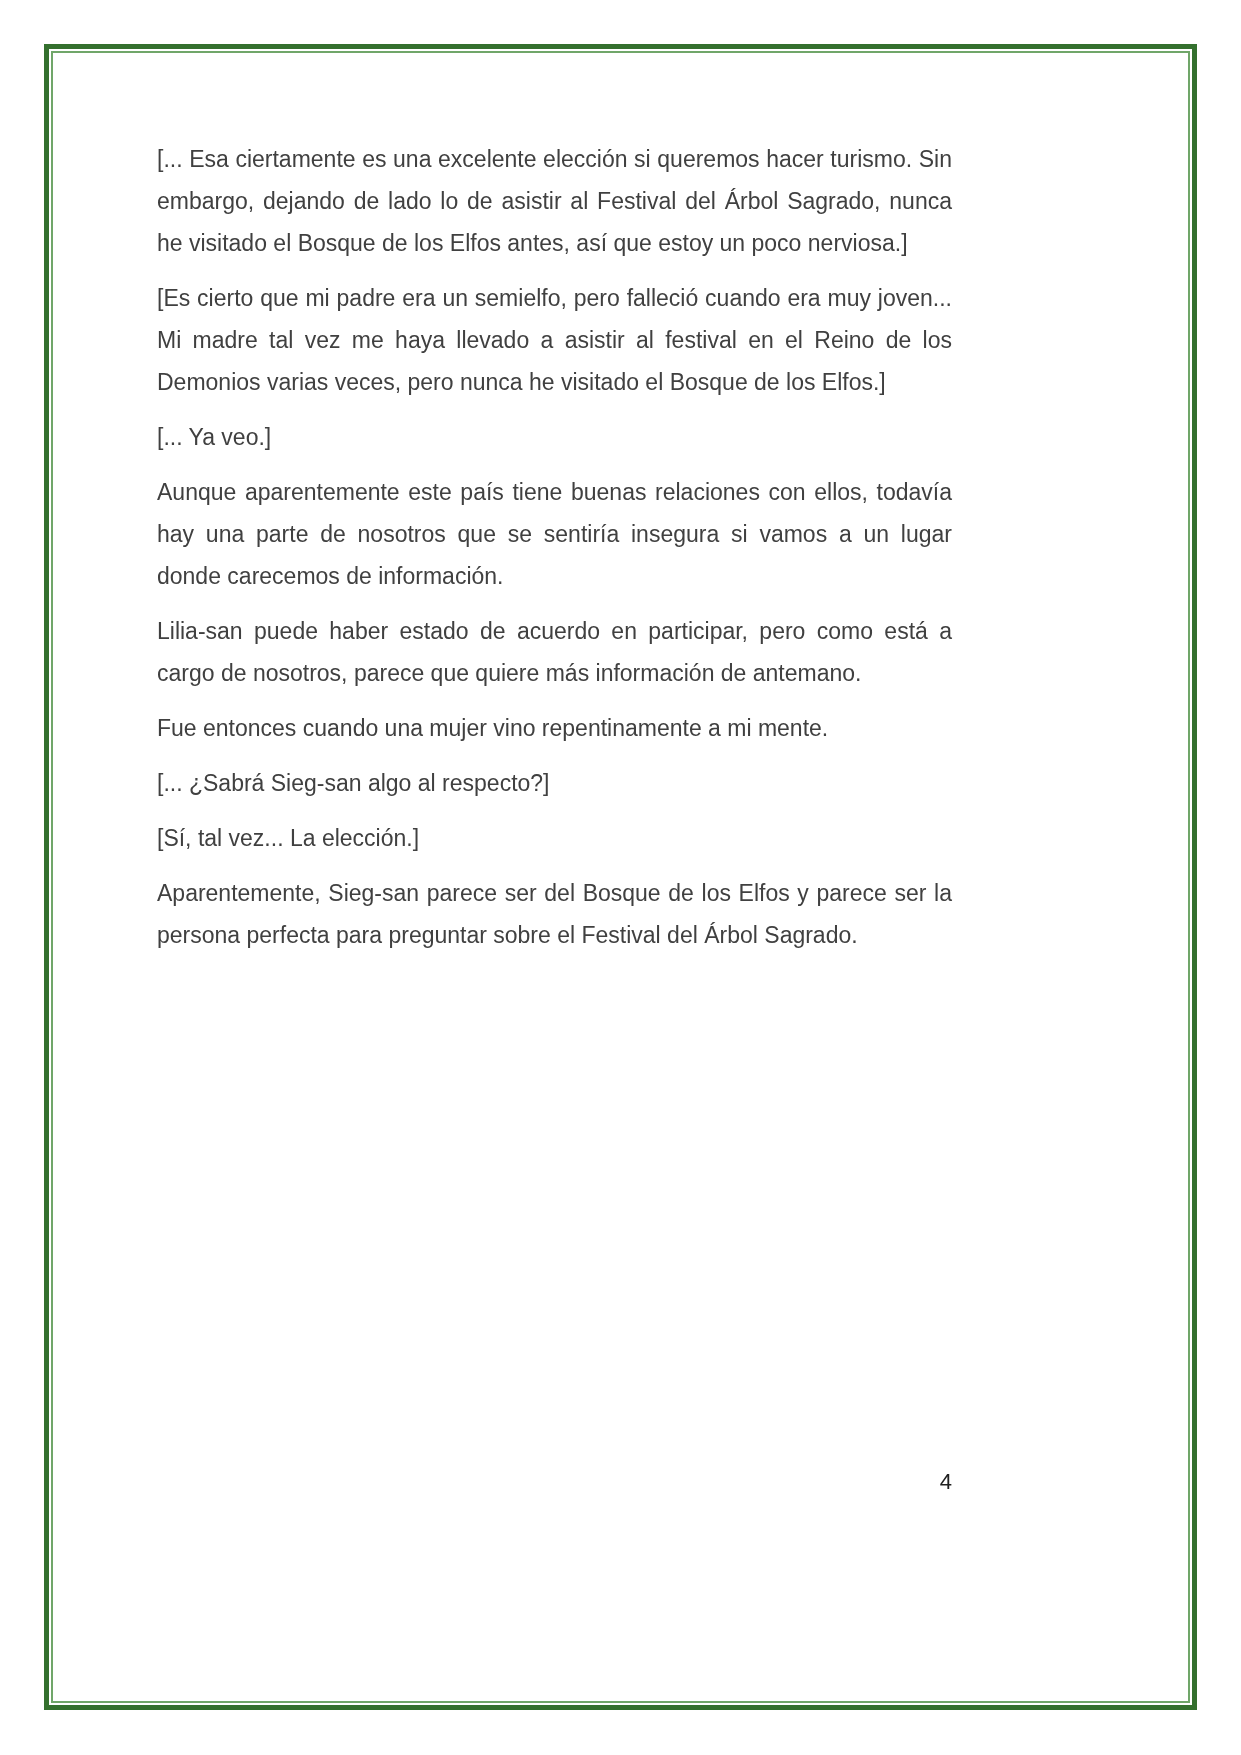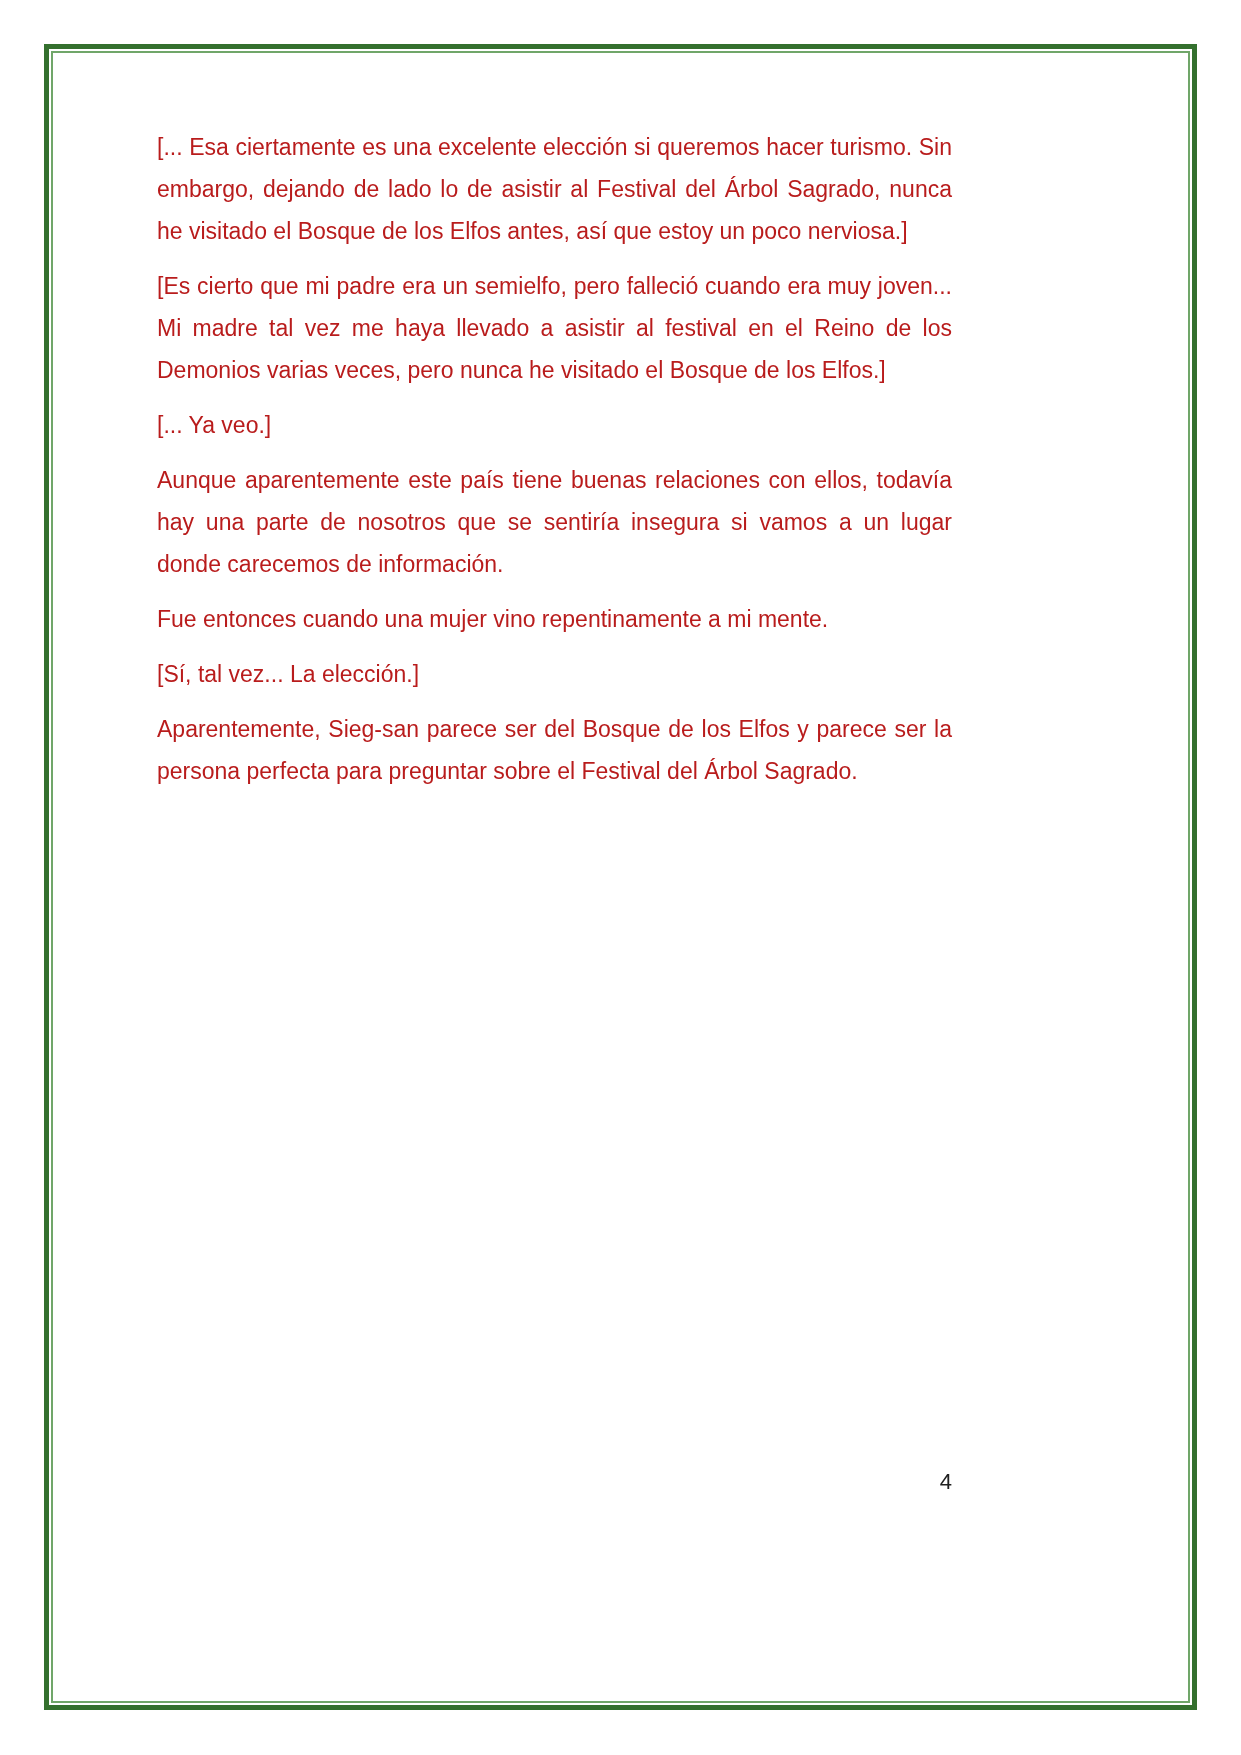--- a/index.html
+++ b/index.html
@@ -30,26 +30,26 @@
     inset: 2px;
     border: 2px solid #70a669;
   }
   .content {
     position: absolute;
     left: 157px;
     top: 126px;
     width: 795px;
   }
   .content p {
-    margin: 0 0 13px 0;
+    margin: 12px 0 13px 0;
     font-size: 23px;
     line-height: 42px;
     text-align: justify;
     text-justify: inter-word;
-    color: #b91c1c;
+    color: #404040;
   }
   .page-number {
     position: absolute;
     left: 157px;
     top: 1468px;
     width: 795px;
     text-align: right;
     font-size: 22px;
     line-height: 28px;
     color: #202020;
@@ -62,20 +62,22 @@
 
   <div class="border-frame">
     <div class="border-frame-inner"></div>
   </div>
 
   <div class="content">
     <p>[... Esa ciertamente es una excelente elección si queremos hacer turismo. Sin embargo, dejando de lado lo de asistir al Festival del Árbol Sagrado, nunca he visitado el Bosque de los Elfos antes, así que estoy un poco nerviosa.]</p>
     <p>[Es cierto que mi padre era un semielfo, pero falleció cuando era muy joven... Mi madre tal vez me haya llevado a asistir al festival en el Reino de los Demonios varias veces, pero nunca he visitado el Bosque de los Elfos.]</p>
     <p>[... Ya veo.]</p>
     <p>Aunque aparentemente este país tiene buenas relaciones con ellos, todavía hay una parte de nosotros que se sentiría insegura si vamos a un lugar donde carecemos de información.</p>
+    <p>Lilia-san puede haber estado de acuerdo en participar, pero como está a cargo de nosotros, parece que quiere más información de antemano.</p>
     <p>Fue entonces cuando una mujer vino repentinamente a mi mente.</p>
+    <p>[... ¿Sabrá Sieg-san algo al respecto?]</p>
     <p>[Sí, tal vez... La elección.]</p>
     <p>Aparentemente, Sieg-san parece ser del Bosque de los Elfos y parece ser la persona perfecta para preguntar sobre el Festival del Árbol Sagrado.</p>
   </div>
 
   <div class="page-number">4</div>
 
 </div>
 
 </body></html>

